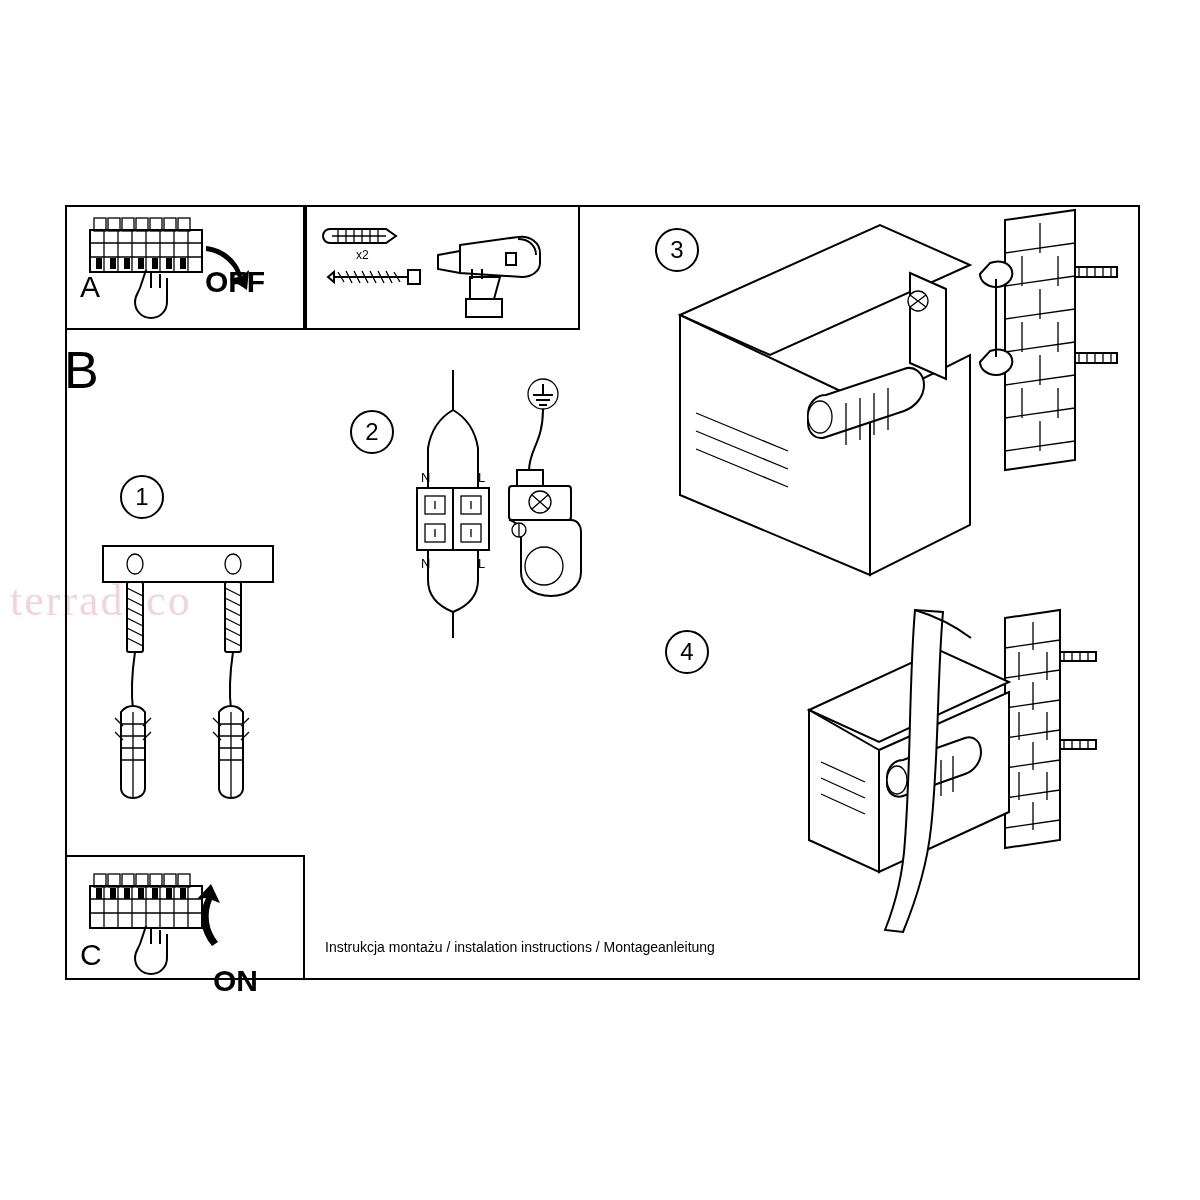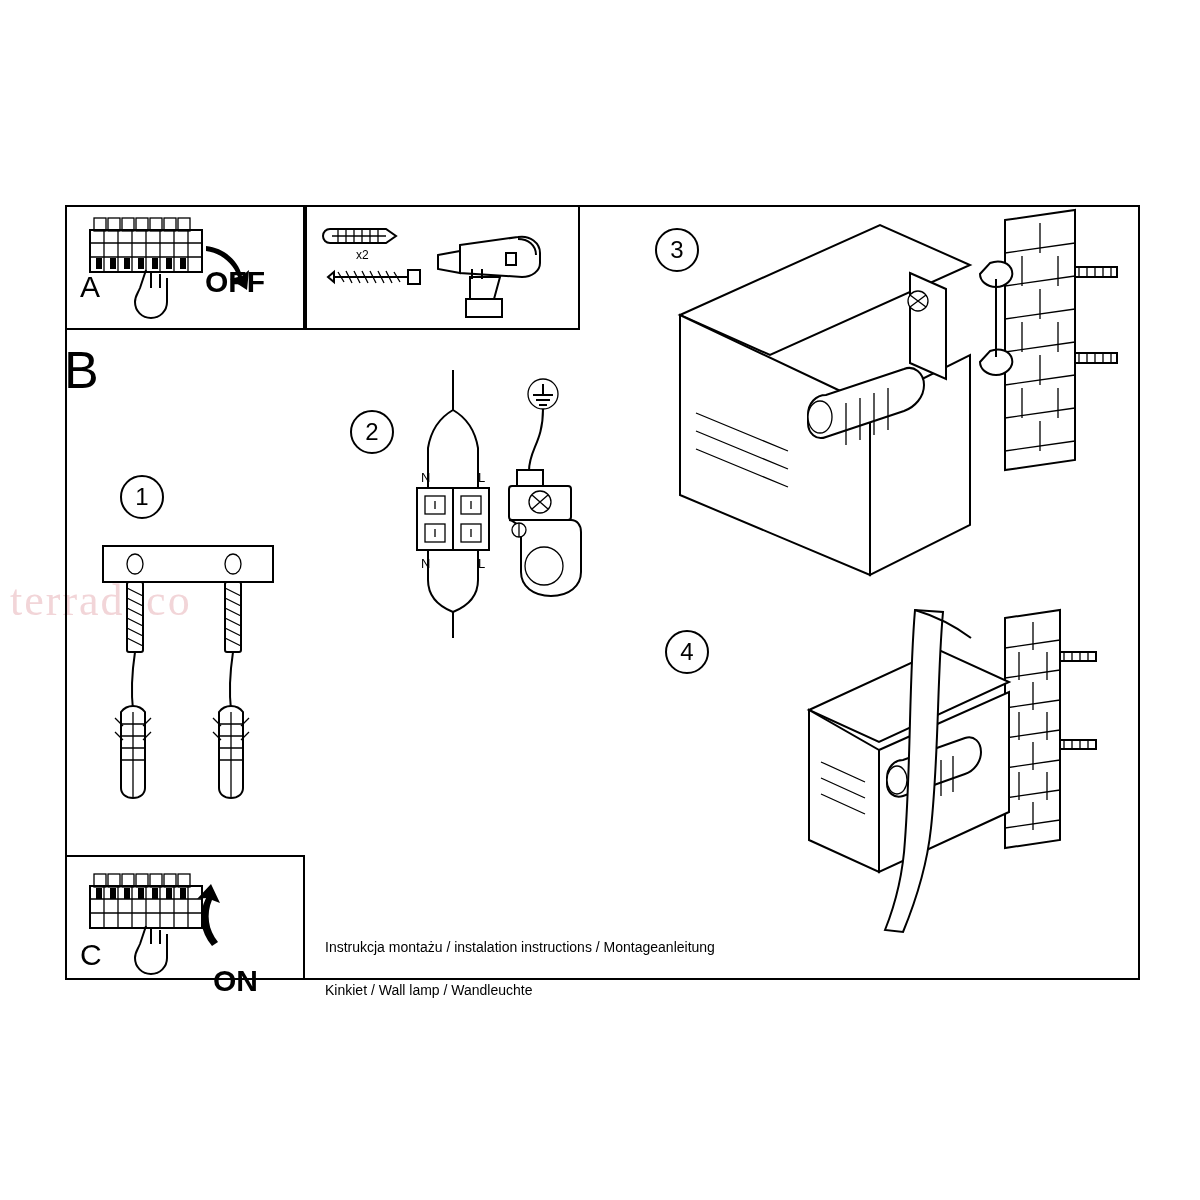--- a/index.html
+++ b/index.html
@@ -443,16 +443,15 @@
       </g>
       <path class="st" d="M58 58 c-2 6 -4 12 -6 18 c-2 5 -5 8 -5 14 c0 9 7 16 16 16 c9 0 16 -7 16 -16 l0 -22"></path>
       <path class="st" d="M63 60 l0 16 M72 62 l0 14 M79 66 l0 10"></path>
 
       <path class="fill-b" d="M124 78 c-12 -14 -14 -32 -6 -48 l-9 1 l14 -15 l9 19 l-8 -3 c-6 14 -4 30 6 42 z"></path>
     </svg>
   </div>
 
   <div class="abs caption" style="left:325px; top:915px; width:480px;">
     <div>Instrukcja montażu / instalation instructions / Montageanleitung</div>
-    <div>Kinkiet / Wall lamp / Wandleuchte</div>
   </div>
 
 </div>
 
 </body></html>

